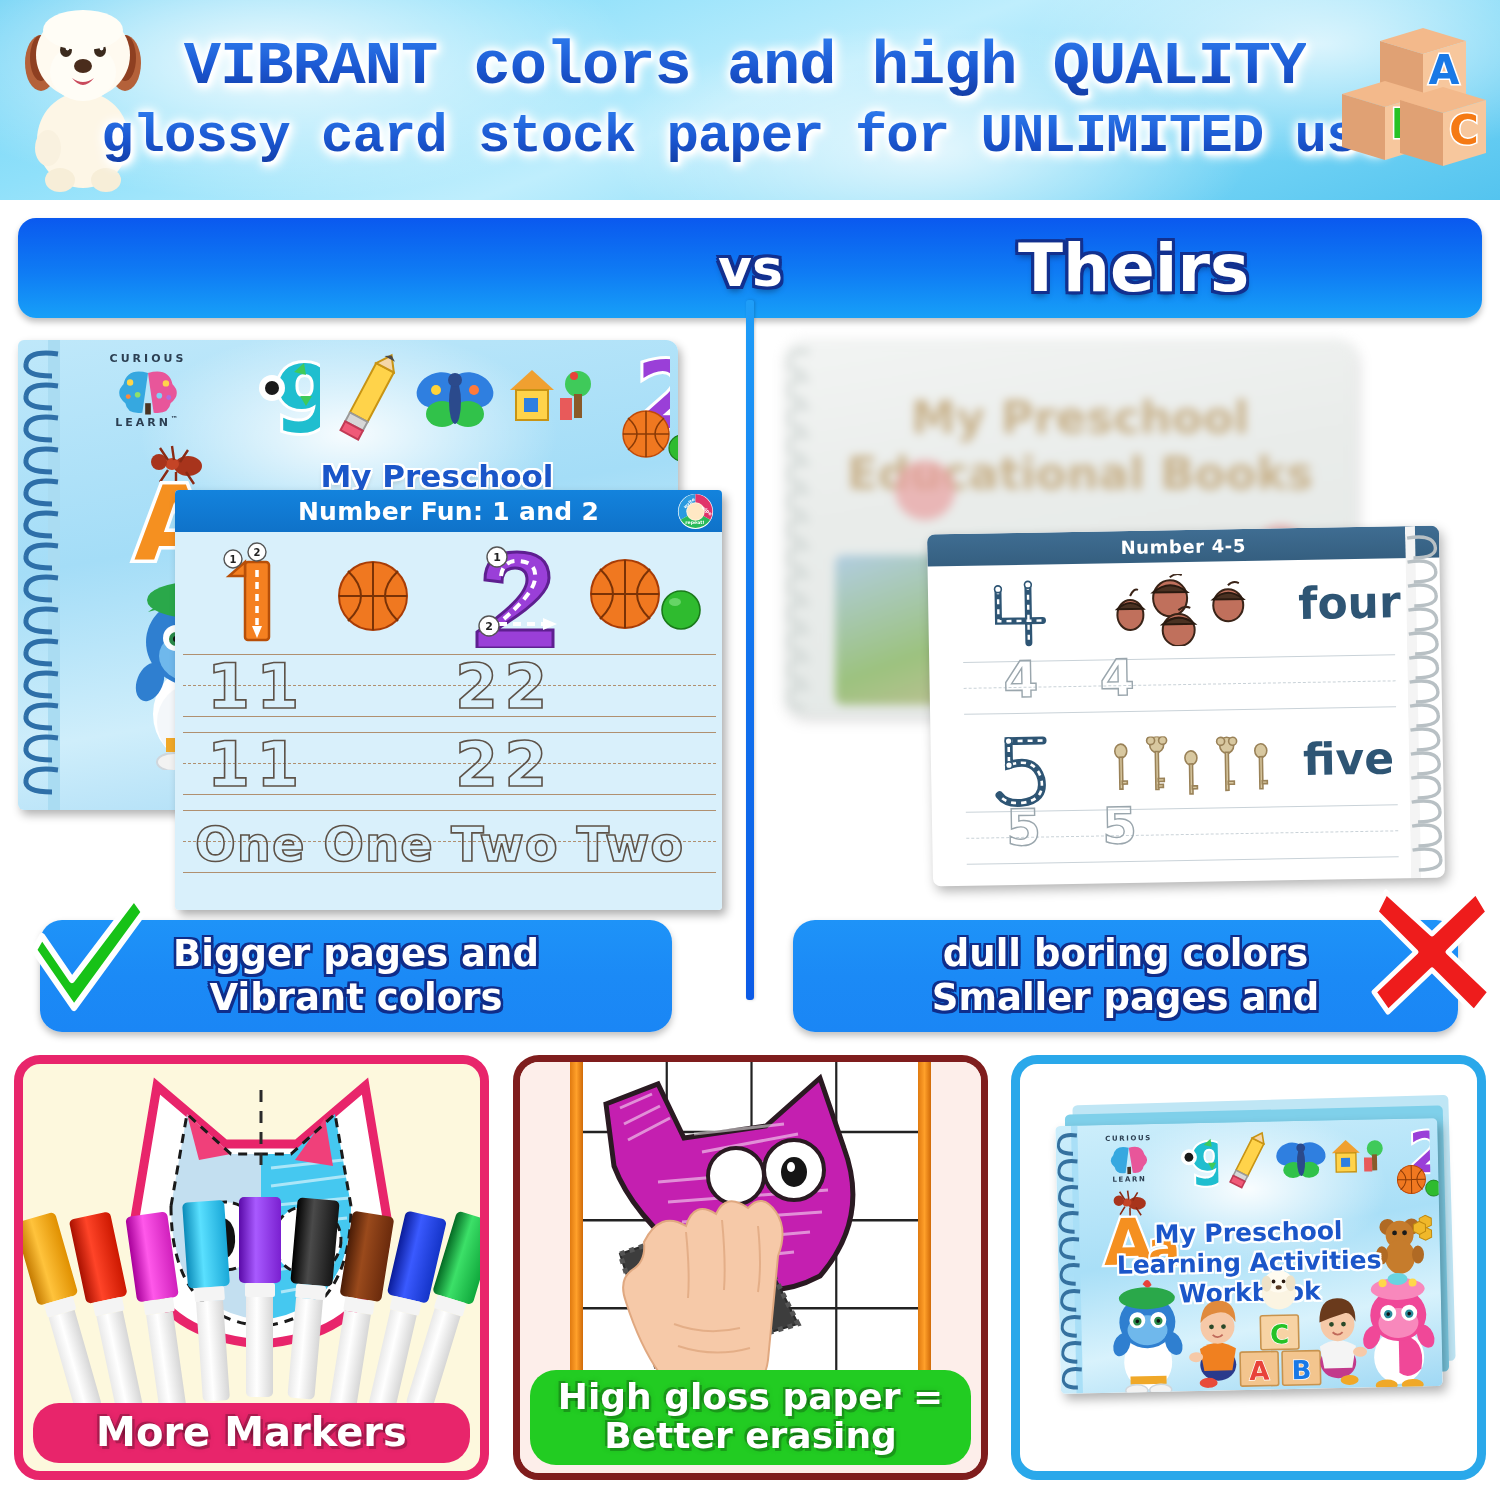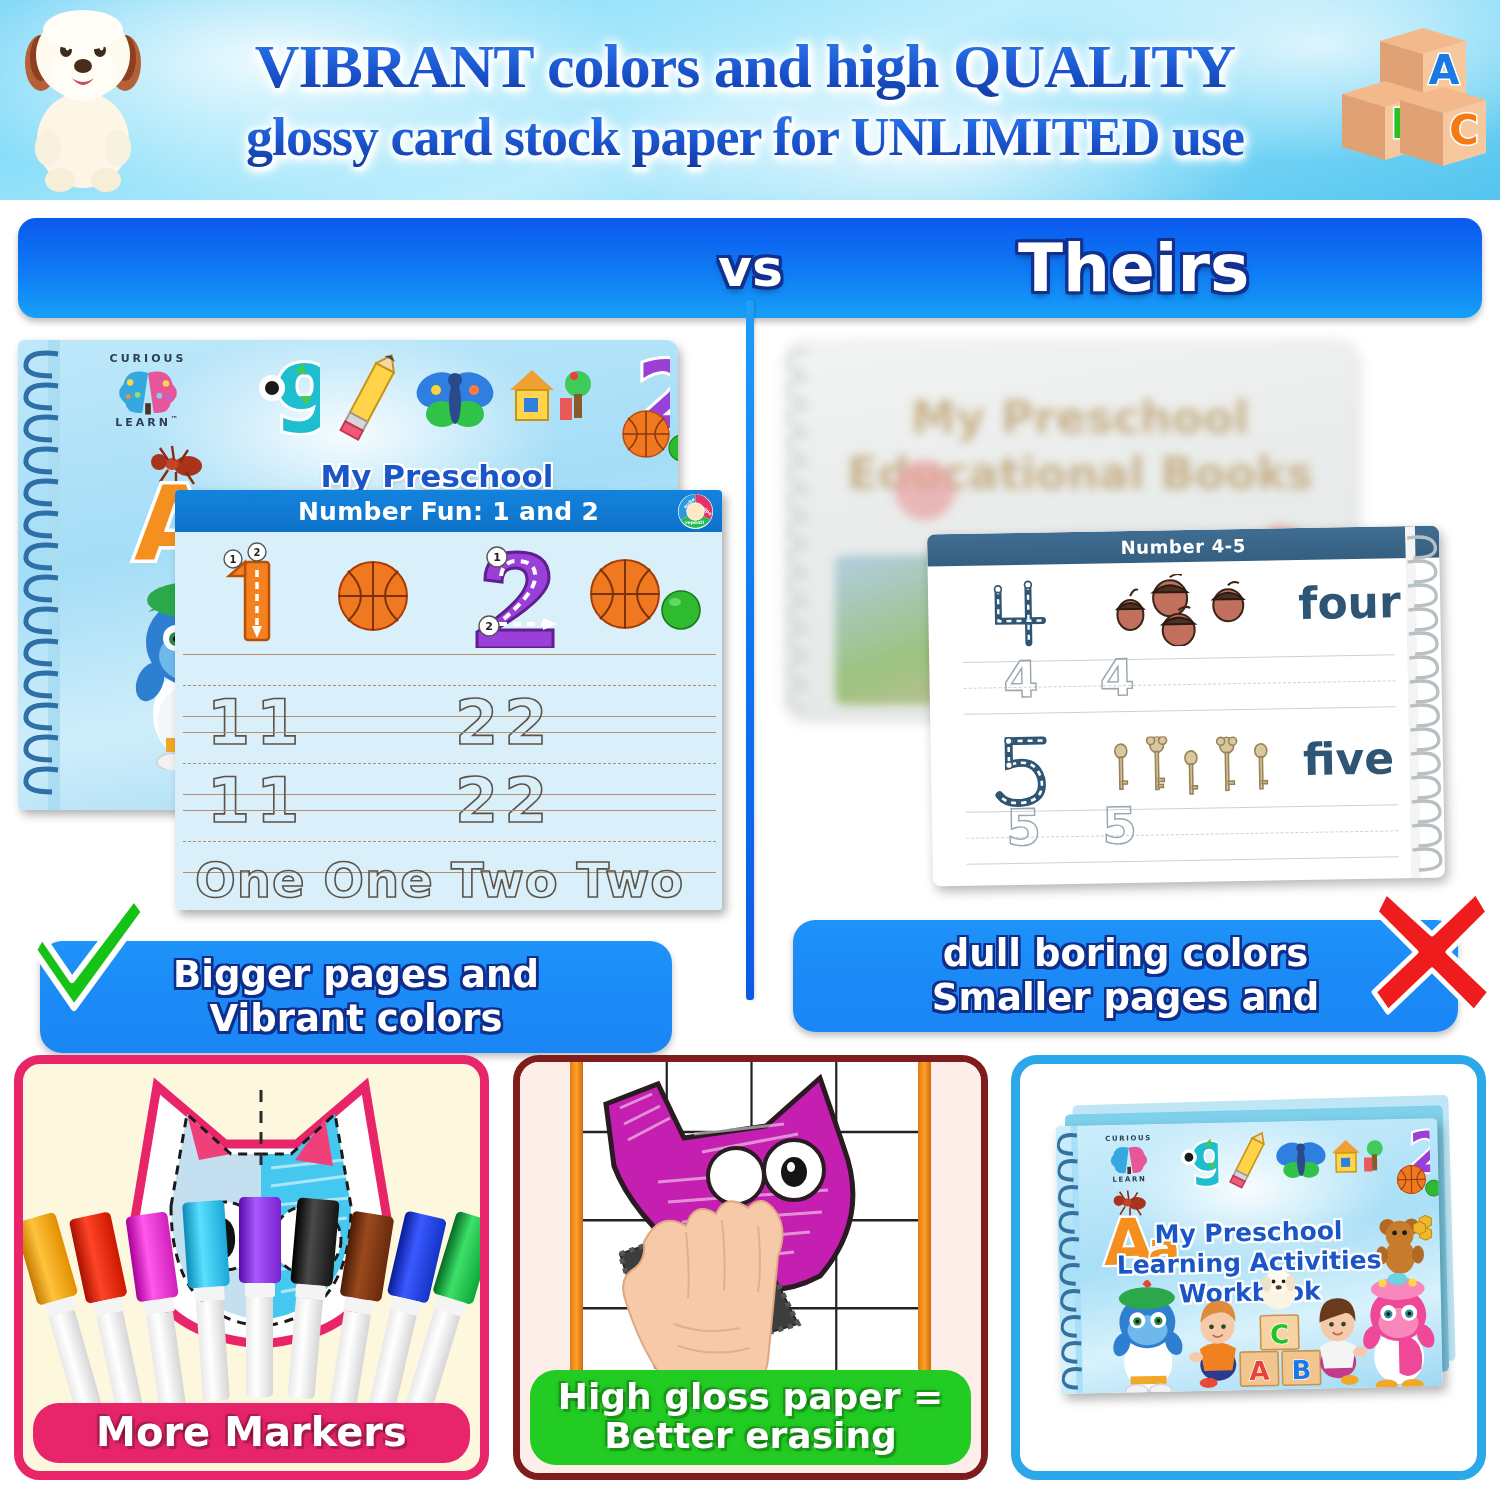--- a/index.html
+++ b/index.html
@@ -19,21 +19,21 @@
       radial-gradient(ellipse 460px 180px at 62% 75%, rgba(255,255,255,.75), rgba(255,255,255,0) 70%),
       radial-gradient(ellipse 420px 170px at 88% 22%, rgba(255,255,255,.7), rgba(255,255,255,0) 70%),
       linear-gradient(160deg, #6fd2f5 0%, #8fe0fa 25%, #bfeefd 50%, #7cd8f7 75%, #54c4ef 100%);
     overflow: hidden;
   }
   #top-banner .headline-wrap {
     position: absolute; left: 150px; top: 10px; width: 1190px; height: 180px;
     display: flex; flex-direction: column; justify-content: center; align-items: center;
   }
   .headline {
-    font-family: Liberation Serif, serif;
+    font-family: Liberation Mono, monospace;
     font-weight: bold;
     font-size: 62px;
     line-height: 1.12;
     letter-spacing: -1px;
     text-align: center;
     color: #1a5fd8;
     background: linear-gradient(180deg,#2f7ef0 0%,#1a55cf 55%,#12399e 100%);
     -webkit-background-clip: text;
     background-clip: text;
     color: transparent;
@@ -140,21 +140,20 @@
   .tline.solid { border-top: 1.6px solid #b09070; }
   .tline.dashed { border-top: 1.6px dashed #b09070; }
 
   .ghost {
     position: absolute;
     font-family: "DejaVu Sans", sans-serif;
     font-weight: bold;
     color: transparent;
     -webkit-text-stroke: 1.6px #5d5248;
     letter-spacing: 6px;
-    margin-top: 36px;
   }
 
   
   #theirs-cover {
     position: absolute; left: 785px; top: 22px; width: 570px; height: 375px;
     border-radius: 18px;
     background:
       linear-gradient(170deg,#f2f4f3 0%,#e9ecea 40%,#e3e8e6 100%);
     box-shadow: 2px 4px 12px rgba(0,0,0,.18);
     filter: blur(5px);
@@ -203,21 +202,21 @@
     display: flex; flex-direction: column; align-items: center; justify-content: center;
   }
   .pill-line {
     font-family: "DejaVu Sans", sans-serif;
     font-weight: bold; font-size: 37px; color: #ffffff;
     text-shadow:
       -2.5px -2.5px 0 #0f2d8a, 2.5px -2.5px 0 #0f2d8a, -2.5px 2.5px 0 #0f2d8a, 2.5px 2.5px 0 #0f2d8a,
       0 -2.5px 0 #0f2d8a, 0 2.5px 0 #0f2d8a, -2.5px 0 0 #0f2d8a, 2.5px 0 0 #0f2d8a;
     line-height: 1.18; white-space: nowrap;
   }
-  #pill-ours { left: 40px; top: 920px; width: 632px; margin-top: 21px; }
+  #pill-ours { left: 40px; top: 920px; width: 632px; }
   #pill-theirs { left: 793px; top: 920px; width: 665px; }
 
   #check-mark { position: absolute; left: 22px; top: 892px; width: 130px; height: 120px; }
   #x-mark { position: absolute; left: 1368px; top: 886px; width: 130px; height: 132px; }
 
   
   .bpanel {
     position: absolute; top: 1055px; width: 475px; height: 425px;
     border-radius: 26px; overflow: hidden;
   }

